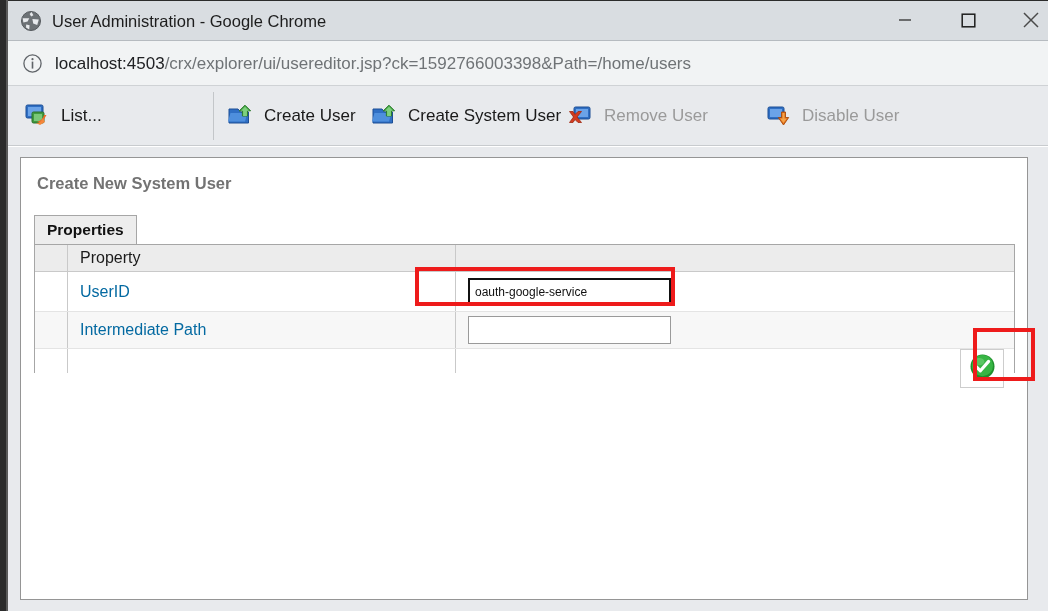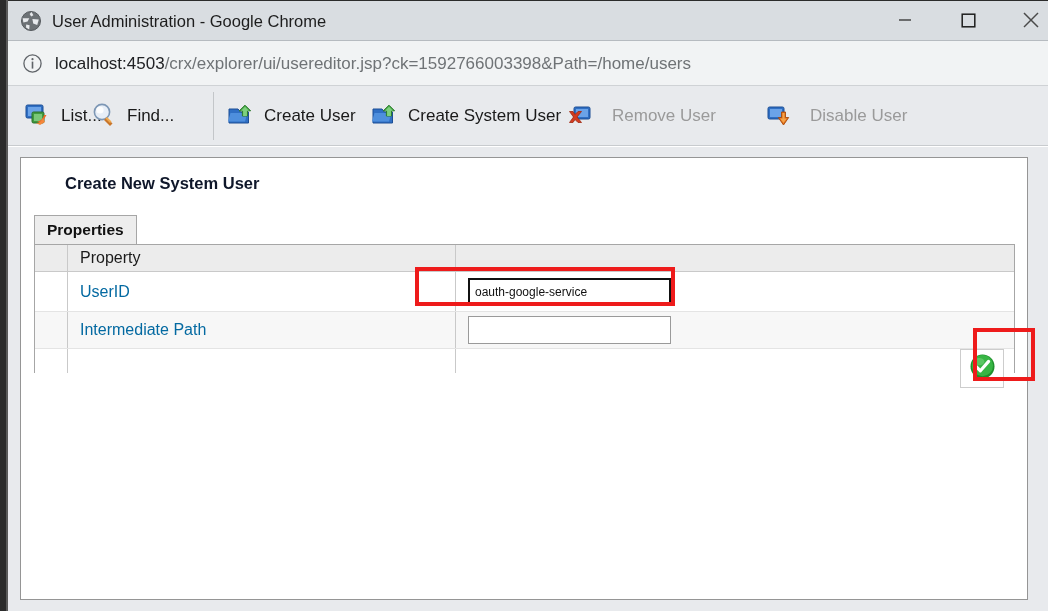--- a/index.html
+++ b/index.html
@@ -88,21 +88,21 @@
   }
   .tbitem {
     position: absolute; top: 14px;
     height: 32px;
     display: flex; align-items: center;
     white-space: nowrap;
     font-size: 17px;
     color: #1a1a1a;
     cursor: default;
   }
-  .tbitem.disabled { color: #9a9a9a; gap: 8px; }
+  .tbitem.disabled { color: #9a9a9a; }
   .tbitem .ico { width: 30px; height: 28px; margin-right: 7px; flex: 0 0 auto; position: relative; }
   .tbsep {
     position: absolute; top: 6px;
     width: 1px; height: 48px;
     background: #c3c6c9;
   }
 
   
   #page {
     position: absolute; left: 8px; top: 147px;
@@ -110,23 +110,22 @@
     background: #e8eaed;
   }
   #panel {
     position: absolute; left: 12px; top: 10px;
     width: 1008px; height: 443px;
     background: #ffffff;
     border: 1px solid #959595;
   }
   #panel-title {
     position: absolute; left: 16px; top: 16px;
-    font-size: 16.5px; font-weight: bold; color: #0f172a;
-    white-space: nowrap;
-    margin-left: 28px;
+    font-size: 16.5px; font-weight: bold; color: #737373;
+    white-space: nowrap;
   }
 
   
   #tabstrip {
     position: absolute; left: 13px; top: 57px;
     width: 981px; height: 29px;
   }
   .tab {
     position: absolute; left: 0; top: 0;
     height: 29px;
@@ -287,31 +286,20 @@
           <rect x="4" y="5" width="13" height="9" fill="#6ba3e8"></rect>
           <rect x="8" y="10" width="12" height="11" rx="1.5" fill="#3f9b3f" stroke="#2c6f2c" stroke-width="1"></rect>
           <rect x="10" y="12" width="8" height="7" fill="#79c779"></rect>
           <path d="M13 20 q6 -2 7 -7 l2.5 0 -4 7 z" fill="#ec6d2a"></path>
           <path d="M12 21 q5 0 7 -5 l2 4 -5 3 z" fill="#f4873c"></path>
         </svg>
       </span>
       <span>List...</span>
     </div>
 
-    <div class="tbitem" id="tb-1" style="left:82px;">
-      <span class="ico">
-        <svg width="30" height="28" viewBox="0 0 30 28">
-          <circle cx="12" cy="10" r="7.6" fill="#e7eef7" stroke="#7d97b5" stroke-width="1.6"></circle>
-          <circle cx="10" cy="8" r="3.6" fill="#ffffff" opacity="0.85"></circle>
-          <path d="M16.5 15.5 L22.5 21.5 L20 24 L14 18 Z" fill="#c9762a"></path>
-          <path d="M17 15 L21.5 19.5 L20 21 L15.5 16.5 Z" fill="#f0a950"></path>
-        </svg>
-      </span>
-      <span>Find...</span>
-    </div>
 
     <div class="tbsep" style="left:205px;"></div>
 
     <div class="tbitem" id="tb-2" style="left:219px;">
       <span class="ico">
         <svg width="30" height="28" viewBox="0 0 30 28">
           <path d="M2 7 h9 l2.5 3 h8 v11 h-19.5 z" fill="#2f6fc4" stroke="#1d4f95" stroke-width="1"></path>
           <path d="M3.5 11 h17 l-2.5 8.5 h-17 z" fill="#4e8fdd"></path>
           <path d="M18 3.2 l5.6 5.6 h-3.1 v5.2 h-5.1 V8.8 h-3.1 z" fill="#43a843" stroke="#2d7a2d" stroke-width="1"></path>
           <path d="M18 4.8 l4 4 h-2.1 v5.2 h-3.8 V8.8 h-2.1 z" fill="#7ed07e"></path>

